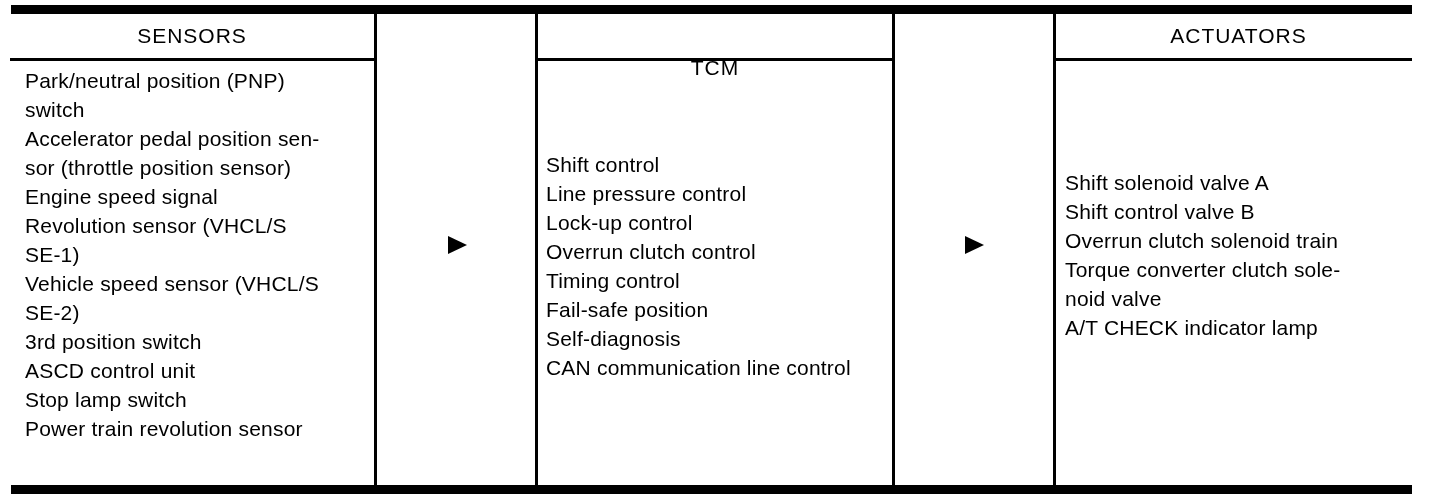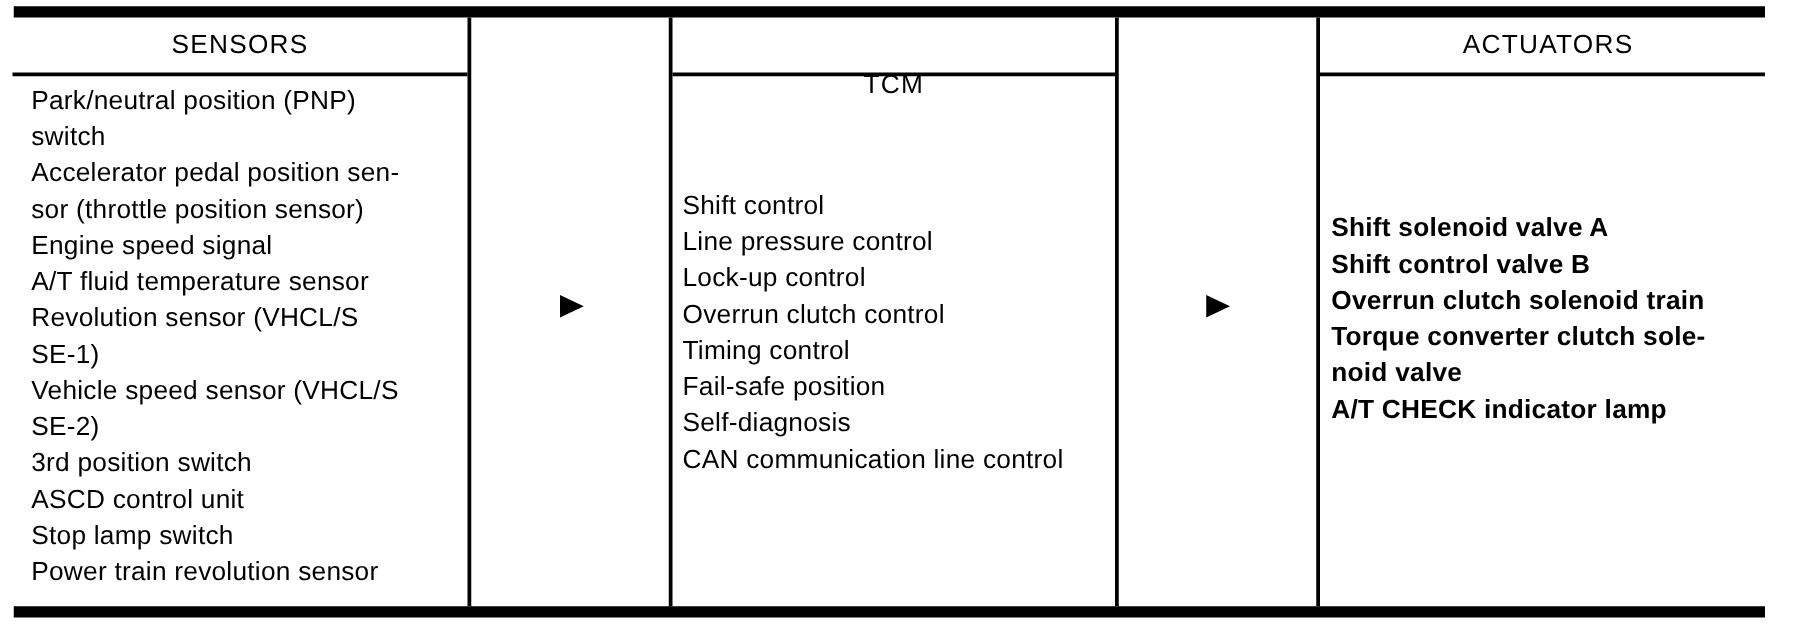--- a/index.html
+++ b/index.html
@@ -32,21 +32,21 @@
   }
   .col-header.h1 { left: 10px;   width: 364px; }
   .col-header.h2 { left: 538px;  width: 354px; margin-top: 32px; }
   .col-header.h3 { left: 1056px; width: 365px; }
   .col-body {
     position: absolute;
     font-size: 21px; line-height: 29px; letter-spacing: 0.2px;
   }
   .col-body.b1 { left: 25px;   top: 66px;  width: 350px; }
   .col-body.b2 { left: 546px;  top: 150px; width: 344px; }
-  .col-body.b3 { left: 1065px; top: 168px; width: 356px; font-weight: bold; }
+  .col-body.b3 { left: 1065px; top: 168px; width: 356px; }
   .item { white-space: pre-line; }
   .arrow {
     position: absolute; width: 0; height: 0;
     border-top: 9px solid transparent;
     border-bottom: 9px solid transparent;
     border-left: 19px solid #000;
   }
   .arrow.a1 { left: 448px; top: 236px; }
   .arrow.a2 { left: 965px; top: 236px; }
 </style>
@@ -68,21 +68,20 @@
   <div class="col-header h1">SENSORS</div>
   <div class="col-header h2">TCM</div>
   <div class="col-header h3">ACTUATORS</div>
 
   <div class="col-body b1">
     <div class="item">Park/neutral position (PNP)
 switch</div>
     <div class="item">Accelerator pedal position sen-
 sor (throttle position sensor)</div>
     <div class="item">Engine speed signal</div>
-    <div class="item">A/T fluid temperature sensor</div>
     <div class="item">Revolution sensor (VHCL/S
 SE-1)</div>
     <div class="item">Vehicle speed sensor (VHCL/S
 SE-2)</div>
     <div class="item">3rd position switch</div>
     <div class="item">ASCD control unit</div>
     <div class="item">Stop lamp switch</div>
     <div class="item">Power train revolution sensor</div>
   </div>
 

